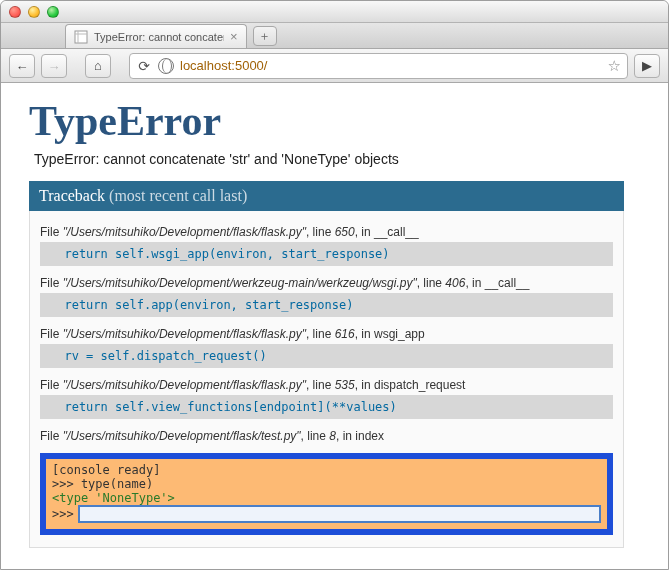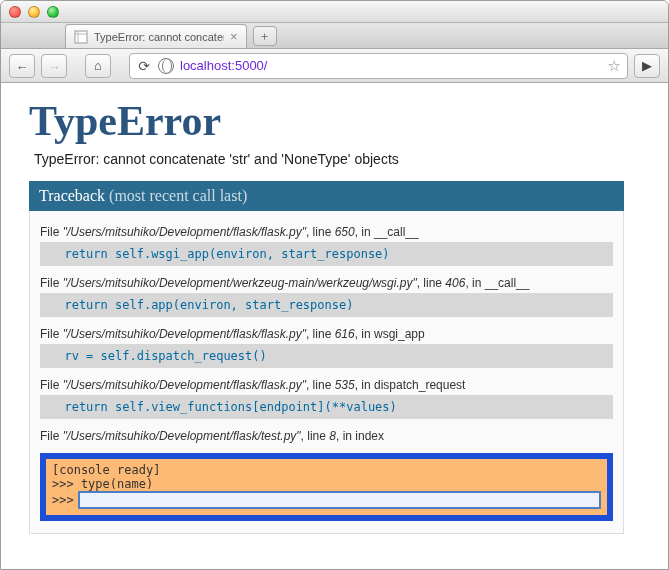--- a/index.html
+++ b/index.html
@@ -20,21 +20,21 @@
   .newtab { width: 24px; height: 20px; background: linear-gradient(#f3f3f3,#dedede); border: 1px solid #a8a8a8; border-radius: 4px; display: flex; align-items: center; justify-content: center; font-size: 12px; color: #666; margin-bottom: 2px; }
 
   .toolbar { height: 34px; background: linear-gradient(#f6f6f6,#e0e0e0); border-bottom: 1px solid #a8a8a8; display: flex; align-items: center; padding: 0 8px; gap: 6px; }
   .tbtn { width: 26px; height: 24px; background: linear-gradient(#fdfdfd,#e7e7e7); border: 1px solid #b0b0b0; border-radius: 4px; display: flex; align-items: center; justify-content: center; font-size: 13px; color: #444; }
   .tbtn.disabled { color: #bbb; }
   .tsep { width: 6px; }
   .urlbox { flex: 1; height: 26px; background: #fff; border: 1px solid #b0b0b0; border-radius: 4px; display: flex; align-items: center; padding: 0 6px; gap: 6px; font-size: 13px; color: #666; }
   .urlbox .reload { width: 16px; text-align: center; font-size: 14px; color: #555; }
   .urlbox .globe { width: 16px; height: 16px; border-radius: 50%; border: 1px solid #777; position: relative; }
   .urlbox .globe::before { content: ""; position: absolute; left: 3px; top: 0; width: 8px; height: 14px; border: 1px solid #777; border-top: none; border-bottom: none; border-radius: 50%; }
-  .urlbox input.url { flex: 1; border: none; outline: none; font-size: 13px; color: #6d28d9; background: transparent; }
+  .urlbox input.url { flex: 1; border: none; outline: none; font-size: 13px; color: #a16207; background: transparent; }
   .star { font-size: 15px; color: #888; }
   .play { font-size: 13px; color: #444; }
 
   .viewport { flex: 1; overflow: auto; background: #fff; }
   .page { padding: 14px 44px 0 28px; }
 
   h1.err { font-family: Georgia, "Trebuchet MS", serif; font-size: 42px; font-weight: 700; color: #2b547e; margin-bottom: 6px; }
   .errmsg { font-size: 14px; color: #222; margin: 4px 0 14px 5px; }
 
   .tb-header { background: #2b6b8f; color: #fff; padding: 6px 10px; font-size: 16px; font-family: Georgia, serif; }
@@ -149,20 +149,21 @@
 
         <div class="frame">
           <div class="loc">
             <span>File </span><span class="path">"/Users/mitsuhiko/Development/flask/test.py"</span><span>, line </span><span class="num">8</span><span>, in index</span>
           </div>
         </div>
 
         <div class="console">
           <div class="line">[console ready]</div>
           <div class="line">&gt;&gt;&gt; type(name)</div>
+          <div class="line ret">&lt;type 'NoneType'&gt;</div>
           <div class="inputline">
             <span>&gt;&gt;&gt; </span>
             <input class="cin" type="text" value="" style="">
           </div>
         </div>
 
       </div>
     </div>
   </div>
 

